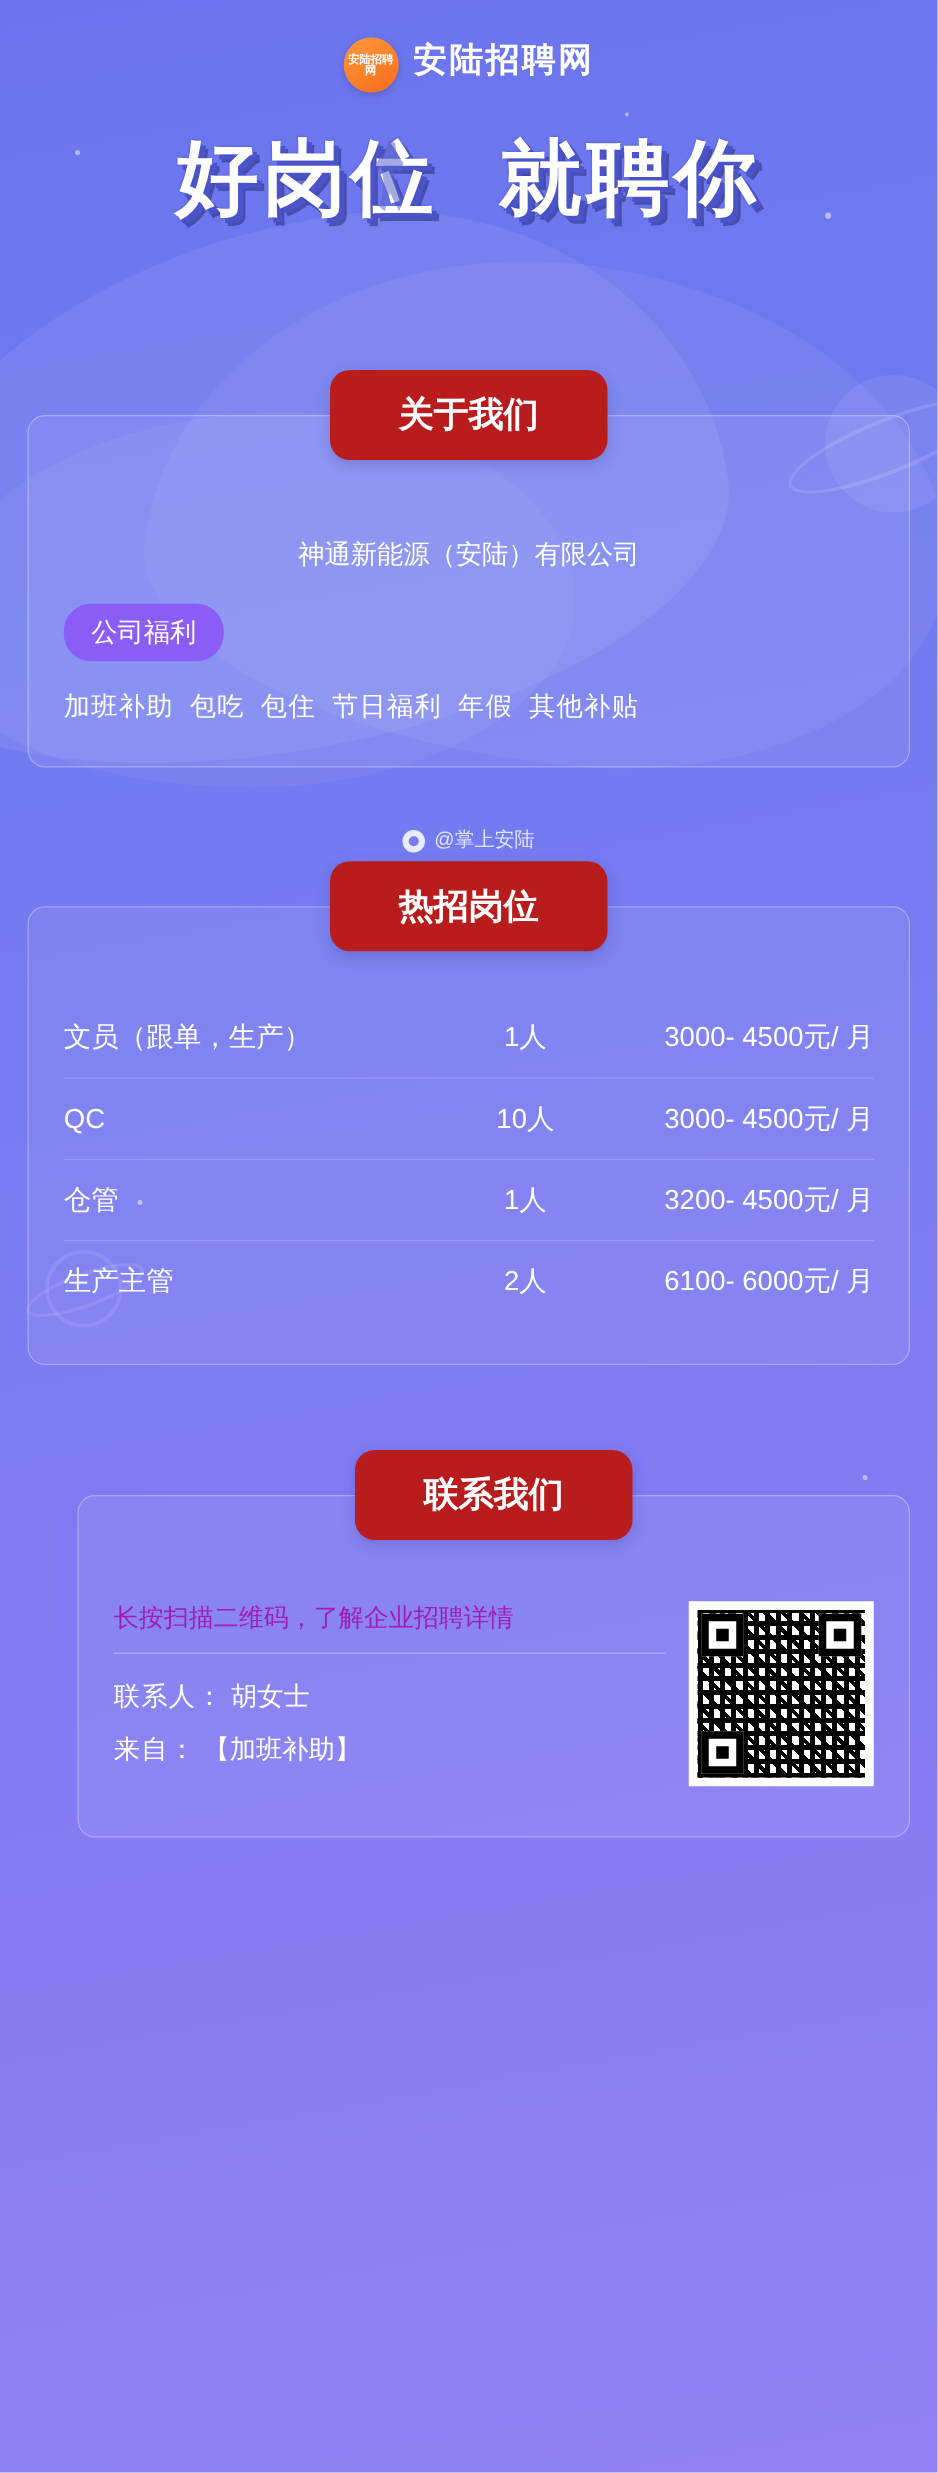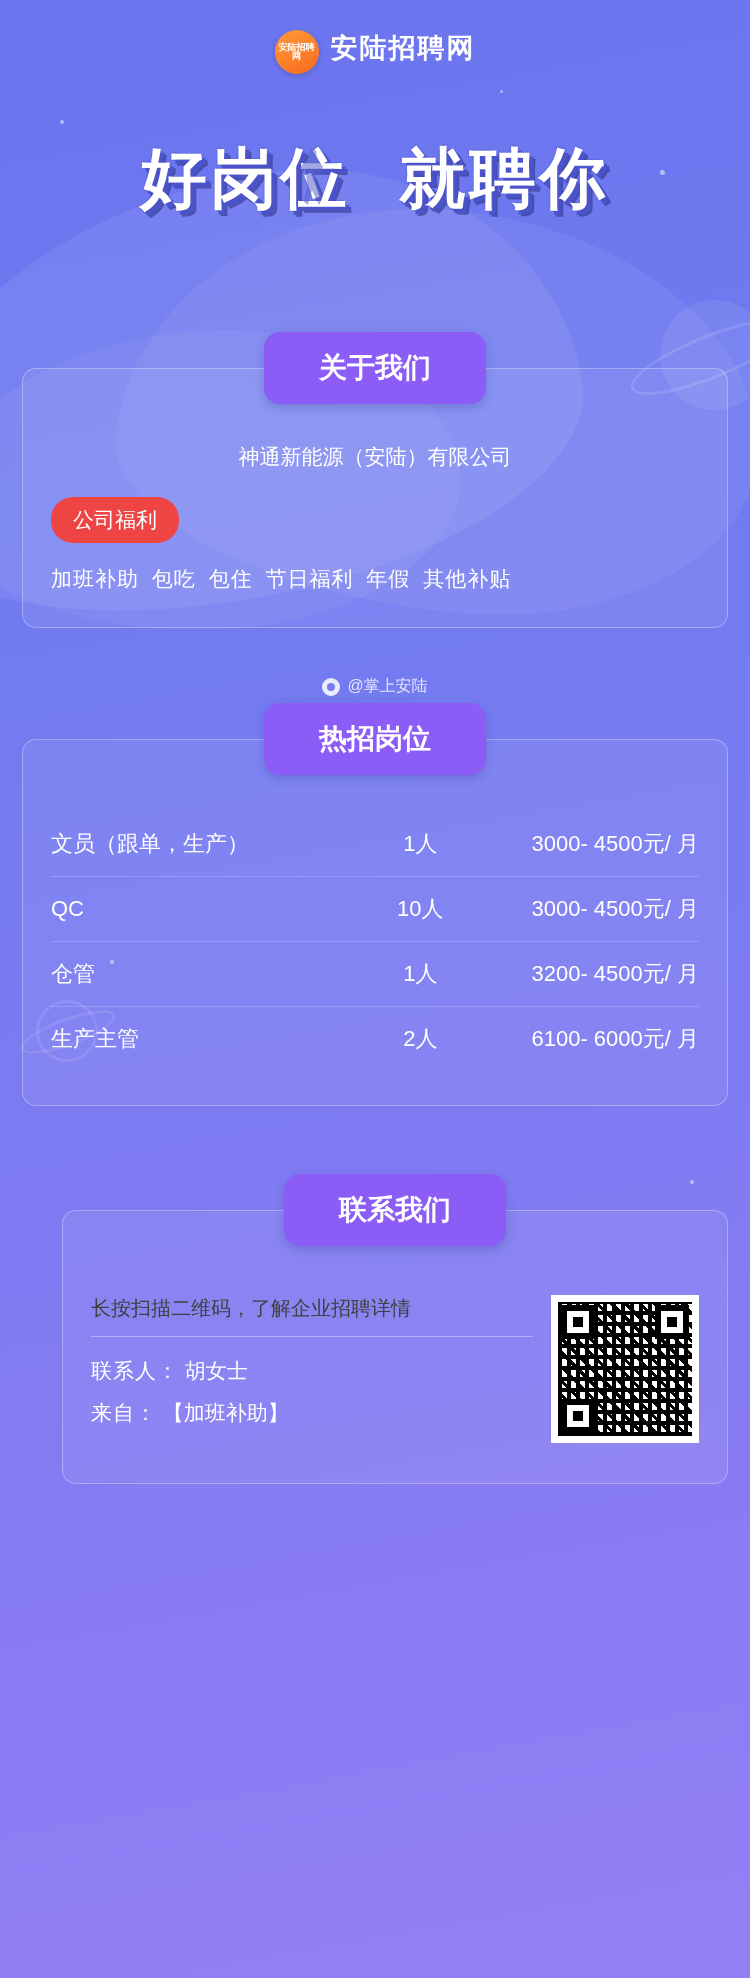--- a/index.html
+++ b/index.html
@@ -93,21 +93,21 @@
   .logo-text {
     font-size: 27px;
     font-weight: bold;
     letter-spacing: 2px;
     color: #ffffff;
   }
 
   
   .hero {
     position: relative;
-    margin-top: 60px;
+    margin-top: 24px;
     text-align: center;
     height: 110px;
   }
   .hero-title {
     font-size: 66px;
     font-weight: bold;
     letter-spacing: 4px;
     color: #ffffff;
     text-shadow:
       4px 4px 0 #4a53c9,
@@ -122,21 +122,21 @@
     width: 26px; height: 62px;
     background: rgba(90,100,200,0.55);
     clip-path: polygon(42% 0%, 62% 4%, 66% 18%, 88% 30%, 78% 42%, 58% 36%, 62% 56%, 86% 80%, 74% 92%, 46% 68%, 30% 92%, 14% 86%, 28% 58%, 20% 34%, 8% 44%, 4% 30%, 26% 16%);
   }
 
   
   .section-pill {
     width: 222px;
     height: 72px;
     margin: 0 auto;
-    background: #8b5cf6;
+    background: #b91c1c;
     border-radius: 16px;
     display: flex;
     align-items: center;
     justify-content: center;
     font-size: 28px;
     font-weight: bold;
     color: #ffffff;
     position: relative;
     z-index: 3;
     box-shadow: 0 4px 10px rgba(50,55,140,0.25);
@@ -149,31 +149,31 @@
     border: 1px solid rgba(255,255,255,0.30);
     border-radius: 14px;
     background: rgba(255,255,255,0.07);
     z-index: 2;
   }
 
   .company-name {
     text-align: center;
     font-size: 21px;
     color: #ffffff;
-    margin: 16px 0 26px 0;
+    margin: 38px 0 26px 0;
   }
   .company-desc {
     font-size: 21px;
     line-height: 1.75;
     color: #ffffff;
     margin-bottom: 28px;
   }
   .benefit-pill {
     display: inline-block;
-    background: #ef4444;
+    background: #8b5cf6;
     border-radius: 22px;
     padding: 9px 22px;
     font-size: 21px;
     color: #ffffff;
     margin-bottom: 22px;
   }
   .benefit-list {
     font-size: 21px;
     color: #ffffff;
     letter-spacing: 1px;
@@ -217,21 +217,21 @@
   .jobs-table tr:last-child td { border-bottom: none; }
   .col-title { text-align: left; width: 48%; }
   .col-count { text-align: center; width: 18%; padding-right: 26px; }
   .col-salary { text-align: right; width: 34%; }
 
   
   .contact-body { display: flex; align-items: flex-start; gap: 18px; margin-top: 26px; }
   .contact-left { flex: 1; }
   .contact-note {
     font-size: 20px;
-    color: #404040;
+    color: #a21caf;
     padding-bottom: 14px;
     border-bottom: 1px solid rgba(255,255,255,0.35);
     margin-bottom: 20px;
   }
   .contact-line {
     font-size: 21px;
     color: #ffffff;
     margin-bottom: 14px;
   }
   .contact-line .lbl { letter-spacing: 1px; }

